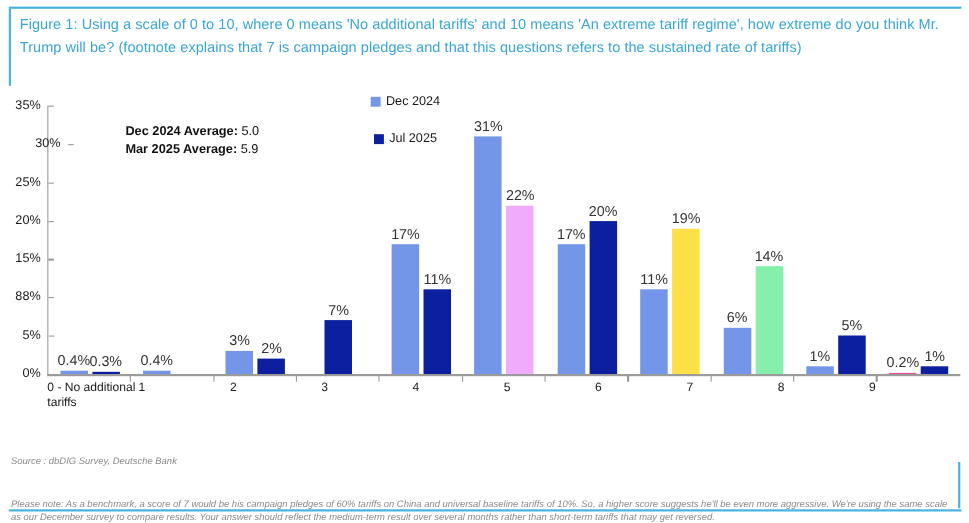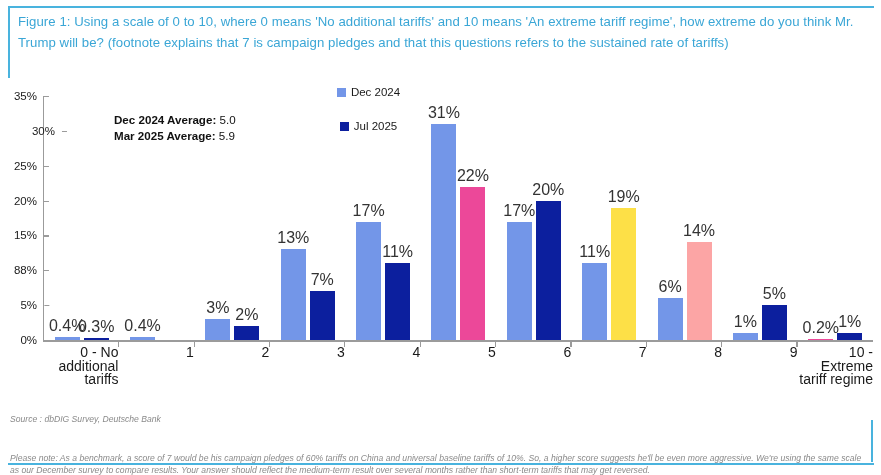--- a/index.html
+++ b/index.html
@@ -134,36 +134,36 @@
   .bar {
     position: relative;
     width: 25px;
   }
   .bar .vlabel {
     position: absolute;
     left: 50%;
     transform: translateX(-50%);
     bottom: 100%;
     margin-bottom: 2px;
-    font-size: 16px;
+    font-size: 13px;
     color: #333;
     white-space: nowrap;
   }
 
   
   .xlabels {
     position: absolute;
     left: 43px; top: 260px;
     width: 830px;
     display: flex;
   }
   .xlabel {
     flex: 1 1 0;
-    text-align: right;
-    font-size: 14px;
+    text-align: left;
+    font-size: 11px;
     line-height: 13.5px;
     color: #1a1a1a;
   }
 
   
   .source {
     position: absolute;
     left: 10px; top: 414px;
     font-size: 8.6px;
     font-style: italic;
@@ -253,40 +253,37 @@
           </div>
           <div class="group">
             <div class="bar" style="height: 8.57143%; background: rgb(115, 150, 232);">
               <span class="vlabel">3%</span>
             </div>
             <div class="bar" style="height: 5.71429%; background: rgb(12, 31, 158);">
               <span class="vlabel">2%</span>
             </div>
           </div>
           <div class="group">
-            <div class="bar" style="height: 37.1429%; background: rgb(115, 150, 232);">
-              <span class="vlabel">13%</span>
-            </div>
             <div class="bar" style="height: 20%; background: rgb(12, 31, 158);">
               <span class="vlabel">7%</span>
             </div>
           </div>
           <div class="group">
             <div class="bar" style="height: 48.5714%; background: rgb(115, 150, 232);">
               <span class="vlabel">17%</span>
             </div>
             <div class="bar" style="height: 31.4286%; background: rgb(12, 31, 158);">
               <span class="vlabel">11%</span>
             </div>
           </div>
           <div class="group">
             <div class="bar" style="height: 88.5714%; background: rgb(115, 150, 232);">
               <span class="vlabel">31%</span>
             </div>
-            <div class="bar" style="height: 62.8571%; background: #ec4899;">
+            <div class="bar" style="height: 62.8571%; background: #f0abfc;">
               <span class="vlabel">22%</span>
             </div>
           </div>
           <div class="group">
             <div class="bar" style="height: 48.5714%; background: rgb(115, 150, 232);">
               <span class="vlabel">17%</span>
             </div>
             <div class="bar" style="height: 57.1429%; background: rgb(12, 31, 158);">
               <span class="vlabel">20%</span>
             </div>
@@ -296,21 +293,21 @@
               <span class="vlabel">11%</span>
             </div>
             <div class="bar" style="height: 54.2857%; background: #fde047;">
               <span class="vlabel">19%</span>
             </div>
           </div>
           <div class="group">
             <div class="bar" style="height: 17.1429%; background: rgb(115, 150, 232);">
               <span class="vlabel">6%</span>
             </div>
-            <div class="bar" style="height: 40%; background: #fca5a5;">
+            <div class="bar" style="height: 40%; background: #86efac;">
               <span class="vlabel">14%</span>
             </div>
           </div>
           <div class="group">
             <div class="bar" style="height: 2.85714%; background: rgb(115, 150, 232);">
               <span class="vlabel">1%</span>
             </div>
             <div class="bar" style="height: 14.2857%; background: rgb(12, 31, 158);">
               <span class="vlabel">5%</span>
             </div>
@@ -330,21 +327,20 @@
         <div class="xlabel">0 - No additional tariffs</div>
         <div class="xlabel">1</div>
         <div class="xlabel">2</div>
         <div class="xlabel">3</div>
         <div class="xlabel">4</div>
         <div class="xlabel">5</div>
         <div class="xlabel">6</div>
         <div class="xlabel">7</div>
         <div class="xlabel">8</div>
         <div class="xlabel">9</div>
-        <div class="xlabel">10 - Extreme tariff regime</div>
       </div>
   </div>
 
   <div class="source">Source : dbDIG Survey, Deutsche Bank</div>
   <div class="note">Please note: As a benchmark, a score of 7 would be his campaign pledges of 60% tariffs on China and universal baseline tariffs of 10%. So, a higher score suggests he'll be even more aggressive. We're using the same scale as our December survey to compare results. Your answer should reflect the medium-term result over several months rather than short-term tariffs that may get reversed.</div>
   <div class="foot-rule-right"></div>
   <div class="foot-rule-bottom"></div>
 
 </div>
 

